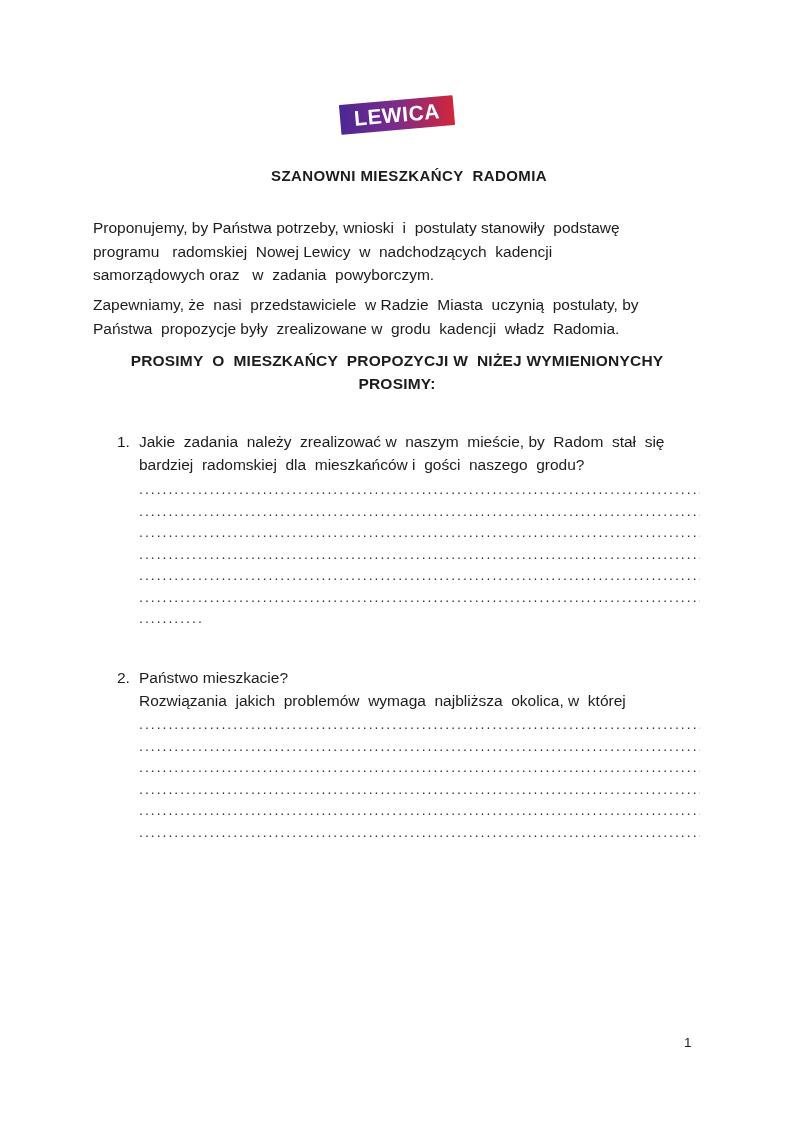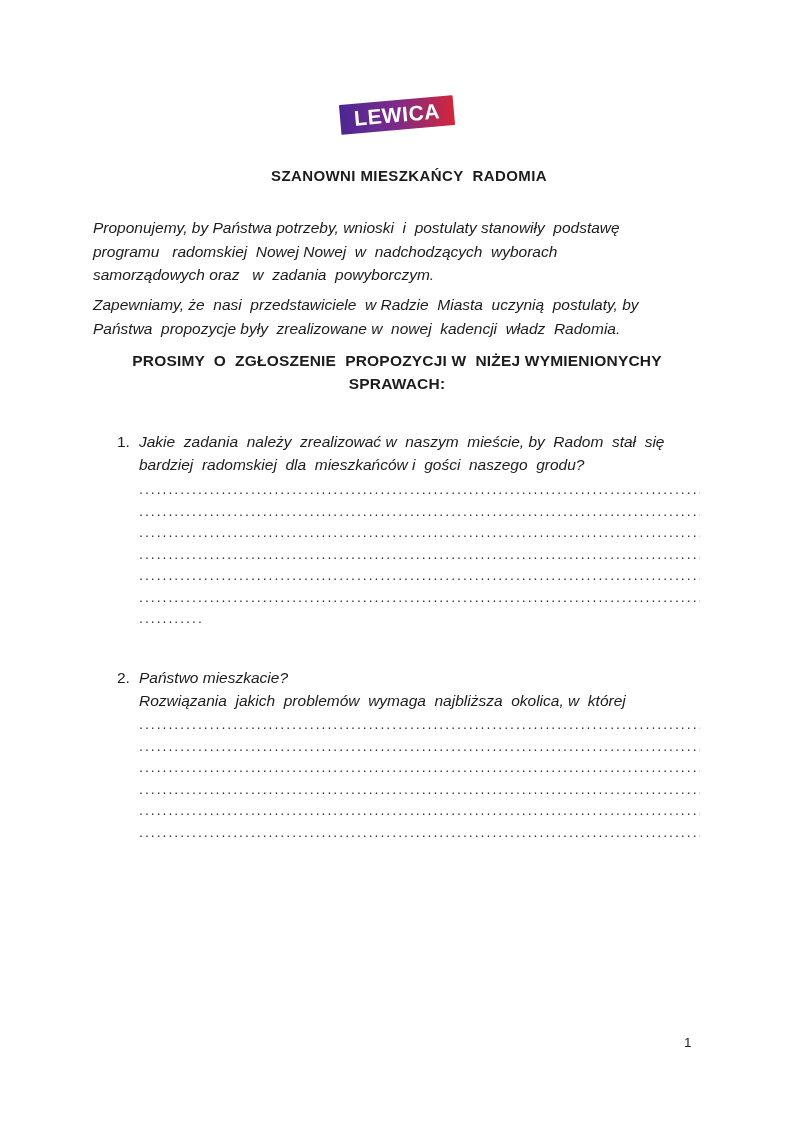--- a/index.html
+++ b/index.html
@@ -31,27 +31,27 @@
     white-space:pre;
   }
   .call-heading{
     position:absolute;top:350px;left:0;width:100%;
     text-align:center;font-weight:bold;font-size:15.5px;
     line-height:22.5px;letter-spacing:0.2px;
   }
   .call-heading div{white-space:pre;}
   
   .para{position:absolute;left:93px;font-size:15.5px;line-height:23.5px;}
-  .para div{white-space:pre;font-style:italic;}
+  .para div{white-space:pre;}
   .para-1{top:216px;}
   .para-2{top:293px;}
   
   .question{position:absolute;left:117px;display:flex;font-size:15.5px;line-height:23.3px;}
   .q-number{width:22px;flex:0 0 22px;}
-  .q-text div{white-space:pre;font-style:italic;}
+  .q-text div{white-space:pre;}
   .question-1{top:430px;}
   .question-2{top:666px;}
   
   .dots-block{position:absolute;left:139px;width:561px;}
   .dots-1{top:479px;}
   .dots-2{top:714px;}
   .dotline{
     height:21.5px;line-height:21.5px;
     font-size:14px;letter-spacing:2px;color:#333333;
     overflow:hidden;white-space:nowrap;
@@ -70,32 +70,32 @@
   <div class="logo-wrap">
     <div class="logo">
       <span>LEWICA</span>
     </div>
   </div>
 
   <h1 class="main-heading">SZANOWNI MIESZKAŃCY  RADOMIA</h1>
 
   <div class="para para-1">
     <div>Proponujemy, by Państwa potrzeby, wnioski  i  postulaty stanowiły  podstawę</div>
-    <div>programu   radomskiej  Nowej Nowej  w  nadchodzących  wyborach</div>
+    <div>programu   radomskiej  Nowej Lewicy  w  nadchodzących  kadencji</div>
     <div>samorządowych oraz   w  zadania  powyborczym.</div>
   </div>
 
   <div class="para para-2">
     <div>Zapewniamy, że  nasi  przedstawiciele  w Radzie  Miasta  uczynią  postulaty, by</div>
-    <div>Państwa  propozycje były  zrealizowane w  nowej  kadencji  władz  Radomia.</div>
+    <div>Państwa  propozycje były  zrealizowane w  grodu  kadencji  władz  Radomia.</div>
   </div>
 
   <div class="call-heading">
-    <div>PROSIMY  O  ZGŁOSZENIE  PROPOZYCJI W  NIŻEJ WYMIENIONYCHY</div>
-    <div>SPRAWACH:</div>
+    <div>PROSIMY  O  MIESZKAŃCY  PROPOZYCJI W  NIŻEJ WYMIENIONYCHY</div>
+    <div>PROSIMY:</div>
   </div>
 
   <div class="question question-1">
     <div class="q-number">1.</div>
     <div class="q-text">
       <div>Jakie  zadania  należy  zrealizować w  naszym  mieście, by  Radom  stał  się</div>
       <div>bardziej  radomskiej  dla  mieszkańców i  gości  naszego  grodu?</div>
     </div>
   </div>
 

